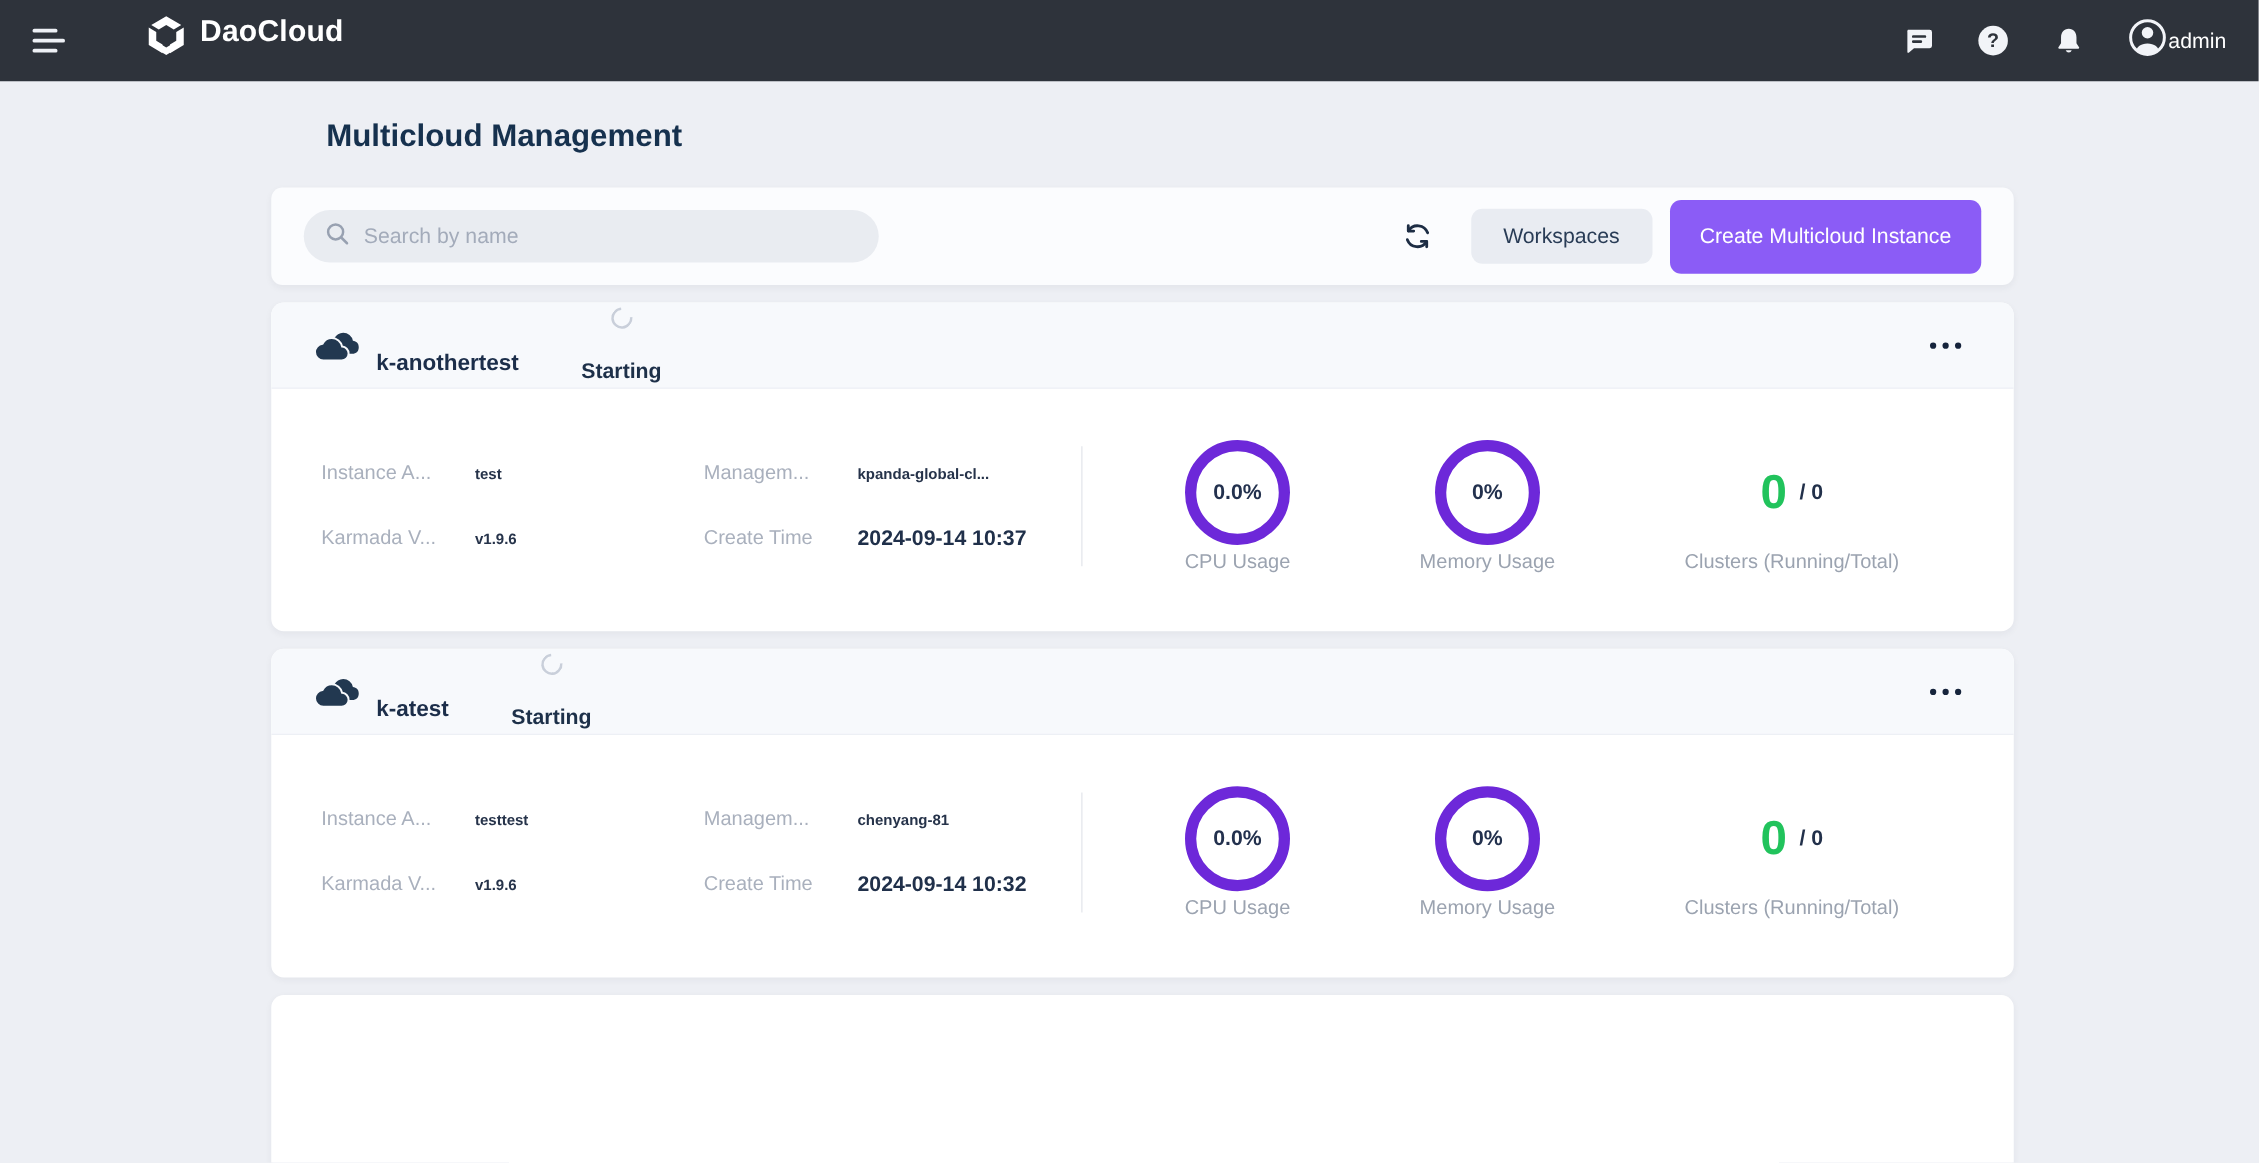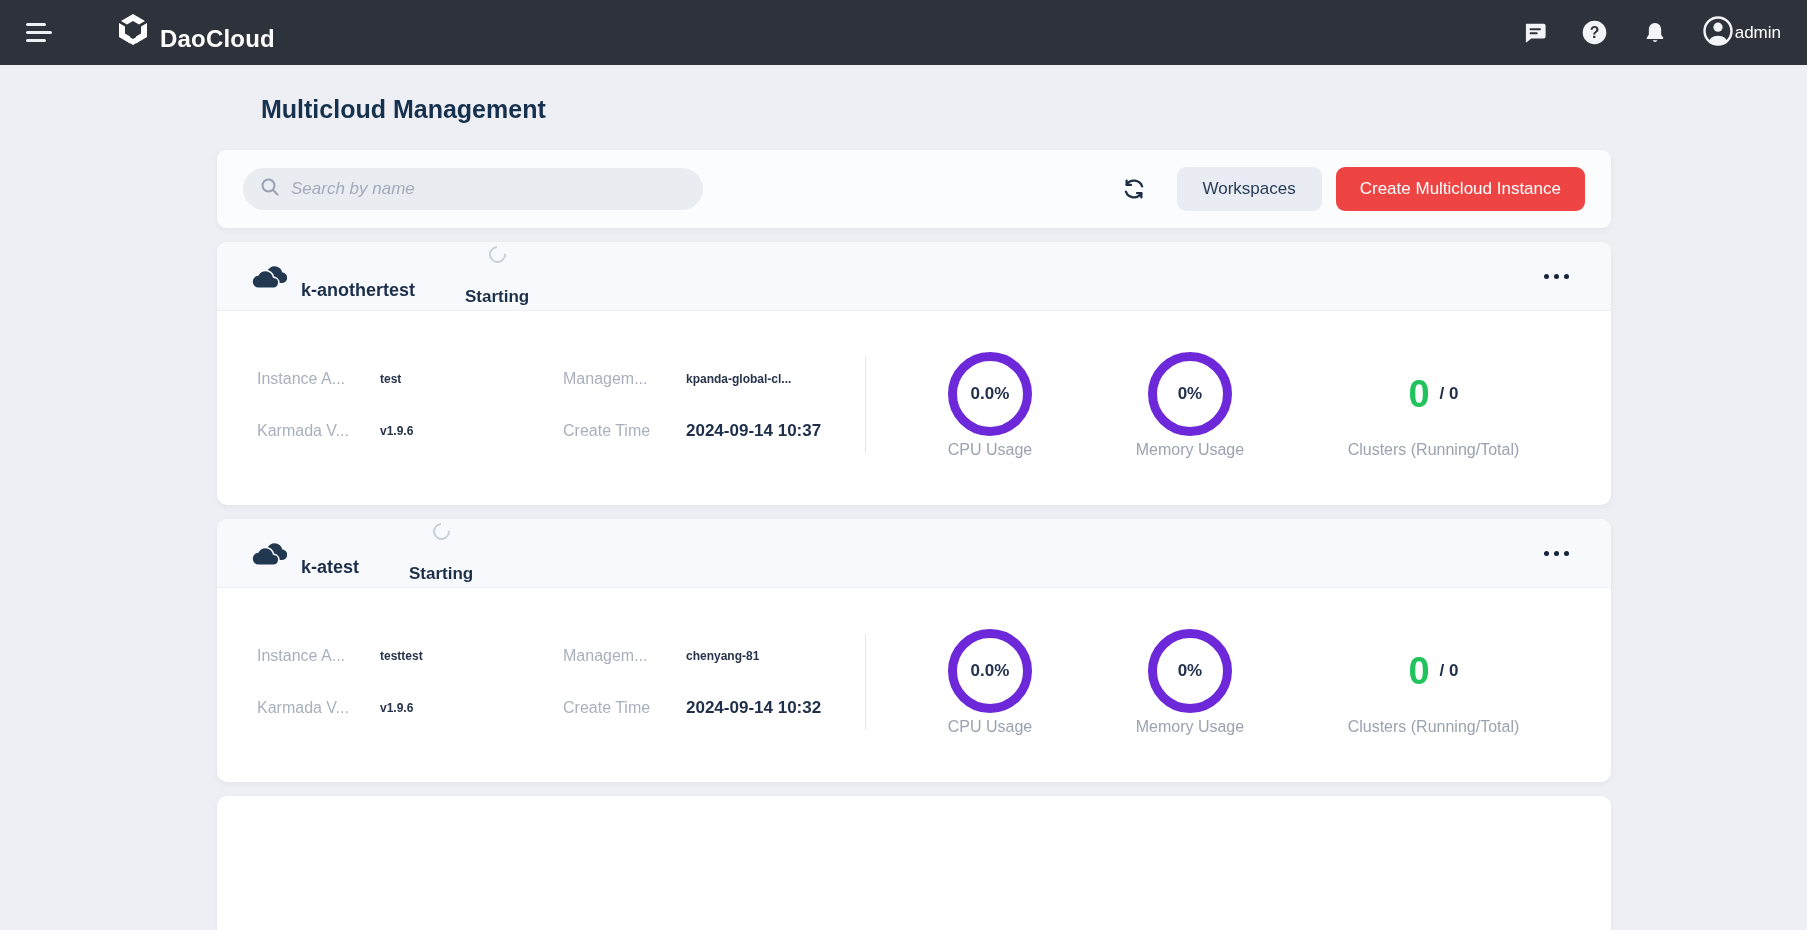--- a/index.html
+++ b/index.html
@@ -13,21 +13,21 @@
   
   .topbar {
     height:65px; background:#2e333b; display:flex; align-items:center;
     padding:0 26px; color:#fff;
   }
   .menu-btn { width:30px; height:24px; display:flex; flex-direction:column; justify-content:center; gap:5px; cursor:pointer; }
   .menu-btn span { height:3px; background:#eef1f6; border-radius:2px; display:block; }
   .menu-btn .b1 { width:20px; }
   .menu-btn .b2 { width:26px; }
   .menu-btn .b3 { width:20px; }
-  .brand { display:flex; align-items:flex-end; gap:10px; margin-left:60px; }
+  .brand { display:flex; align-items:flex-start; gap:10px; margin-left:60px; }
   .brand-name { font-size:24px; font-weight:700; letter-spacing:.2px; color:#fff; }
   .topbar-right { margin-left:auto; display:flex; align-items:center; gap:32px; }
   .tb-icon { width:28px; height:28px; display:flex; align-items:center; justify-content:center; cursor:pointer; }
   .user-wrap { display:flex; align-items:center; gap:0; cursor:pointer; }
   .user-name { font-size:17px; color:#fff; }
 
   
   .content { margin-left:217px; width:1394px; padding-top:30px; }
   .page-title { font-size:25px; font-weight:700; color:#16314e; margin-bottom:26px;margin-left:44px; }
 
@@ -36,31 +36,31 @@
     background:#fbfcfe; border-radius:9px; height:78px;
     display:flex; align-items:center; padding:0 26px;
     box-shadow:0 2px 6px rgba(31,45,61,.05);
   }
   .search-box {
     width:460px; height:42px; background:#e9ecf1; border-radius:21px;
     display:flex; align-items:center; padding:0 16px; gap:10px;
   }
   .search-box input {
     border:none; outline:none; background:transparent; flex:1;
-    font-size:17px; color:#3a4658; font-family:inherit;font-style:italic;
+    font-size:17px; color:#3a4658; font-family:inherit;
   }
   .search-box input::placeholder { color:#a3abba; }
   .refresh-btn { margin-left:auto; width:34px; height:34px; display:flex; align-items:center; justify-content:center; cursor:pointer; }
   .ws-btn {
     margin-left:26px; height:44px; padding:0 26px; border:none; border-radius:9px;
     background:#e9ecf2; color:#293c56; font-size:17px; font-family:inherit; cursor:pointer;
   }
   .create-btn {
-    margin-left:14px; height:44px; padding:0 24px; border:none; border-radius:9px;
-    background:#ef4444; color:#ffffff; font-size:17px; font-family:inherit; cursor:pointer;
+    margin-left:14px; height:59px; padding:0 24px; border:none; border-radius:9px;
+    background:#8b5cf6; color:#ffffff; font-size:17px; font-family:inherit; cursor:pointer;
   }
 
   
   .card {
     background:#ffffff; border-radius:10px; margin-top:14px; overflow:hidden;
     box-shadow:0 2px 6px rgba(31,45,61,.05);
   }
   .card-head {
     height:69px; background:#f7f9fc; border-bottom:1px solid #edf0f5;
     display:flex; align-items:center; padding:0 34px;

